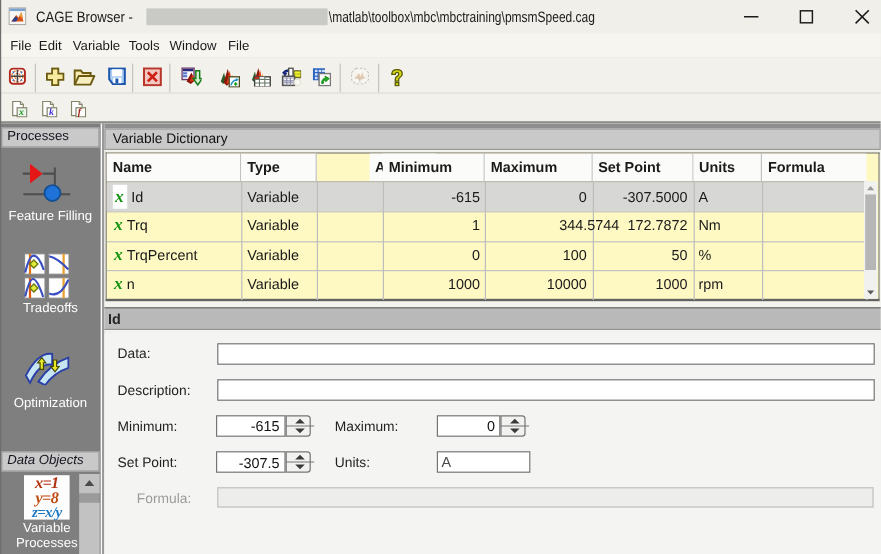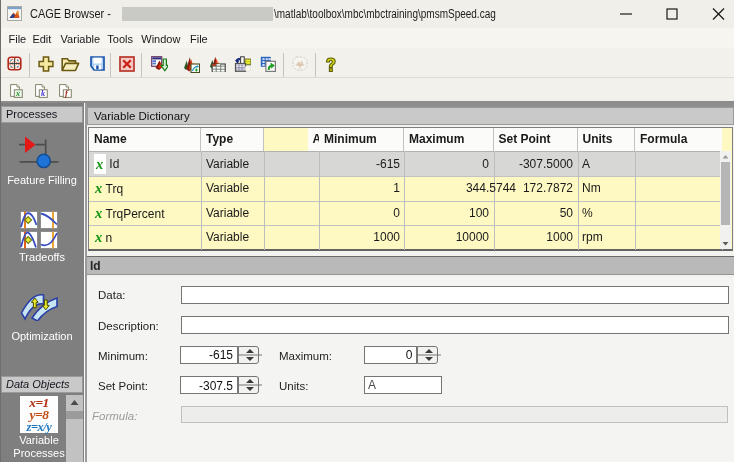--- a/index.html
+++ b/index.html
@@ -345,14 +345,14 @@
 <div class="spinval" style="left:180px;top:378.5px;width:53px;">-307.5</div>
 <div class="spinbtn" style="left:237.5px;top:376px;height:18px;"></div>
 <svg class="abs" style="left:237.5px;top:376px;" width="24" height="18">
     <line x1="0" y1="9" x2="24" y2="9" stroke="#757575"></line>
     <path d="M8 7 L12 3 L16 7 Z" fill="#3a3a3a"></path>
     <path d="M8 11 L16 11 L12 15 Z" fill="#3a3a3a"></path>
   </svg>
 <div class="flabel" style="left:279px;top:380px;">Units:</div>
 <div class="finput" style="left:363.5px;top:376px;width:78px;height:18px;"></div>
 <div class="abs" style="left:368px;top:378px;font-size:12px;color:#4a4a4a;">A</div>
-<div class="flabel" style="left:92px;top:410px;color:#9b9b9b;font-style:italic;">Formula:</div>
+<div class="flabel" style="left:114px;top:410px;color:#9b9b9b;">Formula:</div>
 <div class="finput" style="left:181px;top:405.5px;width:547px;height:17.5px;background:#ededeb;border-color:#c0c0c0;"></div>
 
 </body></html>

